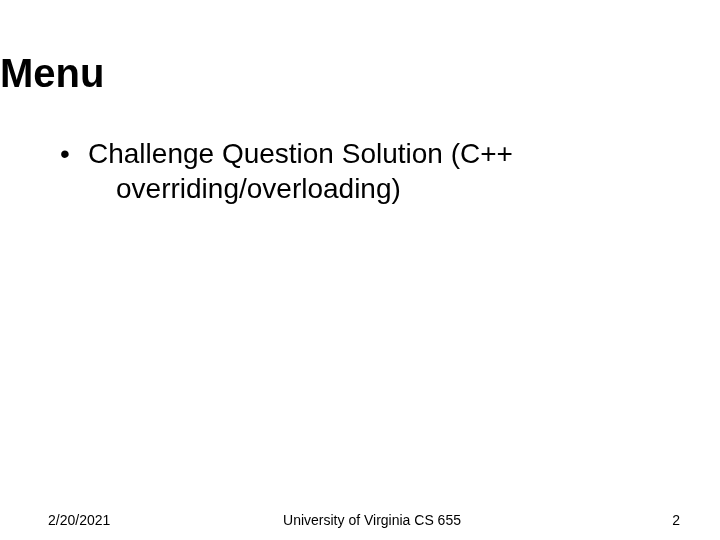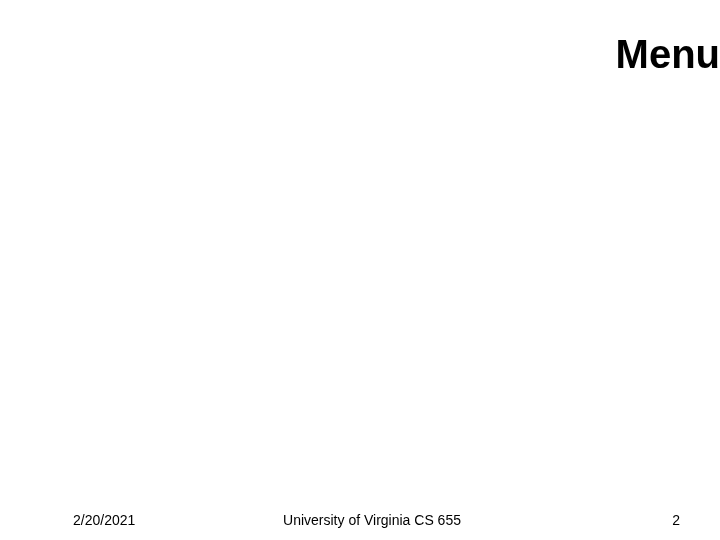--- a/index.html
+++ b/index.html
@@ -1,36 +1,40 @@
 <!DOCTYPE html>
 <html><head>
 <meta charset="utf-8">
 <style>
   * { margin: 0; padding: 0; box-sizing: border-box; }
   html, body { width: 720px; height: 540px; background: #fff; font-family: Arial, Helvetica, sans-serif; color: #000; }
   .slide { position: relative; width: 720px; height: 540px; }
-  .title { text-align: right; font-size: 40px; padding-top: 32px; }
+  .title { text-align: left; font-size: 40px; padding-top: 51px; }
   .content { padding: 40px 40px 0 60px; }
   .bullets { list-style: none; font-size: 28px; line-height: 1.25; }
   .bullets li { position: relative; padding-left: 28px; margin-bottom: 4px; }
   .bullets li::before { content: "•"; position: absolute; left: 0; top: 0; }
   .indent-line { display: block; padding-left: 28px; }
   .footer { position: absolute; bottom: 28px; left: 0; width: 100%; font-size: 14px; }
-  .footer .date { position: absolute; left: 73px; }
+  .footer .date { position: absolute; left: 48px; }
   .footer .center { position: absolute; left: 12px; width: 100%; text-align: center; }
   .footer .page { position: absolute; right: 40px; }
 </style>
 </head>
 <body>
 
 <div class="slide">
   <h1 class="title">Menu</h1>
 
   <div class="content">
     <ul class="bullets">
+      <li>
+        <span>Challenge Question Solution (C++</span>
+        <span class="indent-line">overriding/overloading)</span>
+      </li>
     </ul>
   </div>
 
   <div class="footer">
     <span class="date">2/20/2021</span>
     <span class="center">University of Virginia CS 655</span>
     <span class="page">2</span>
   </div>
 </div>
 

